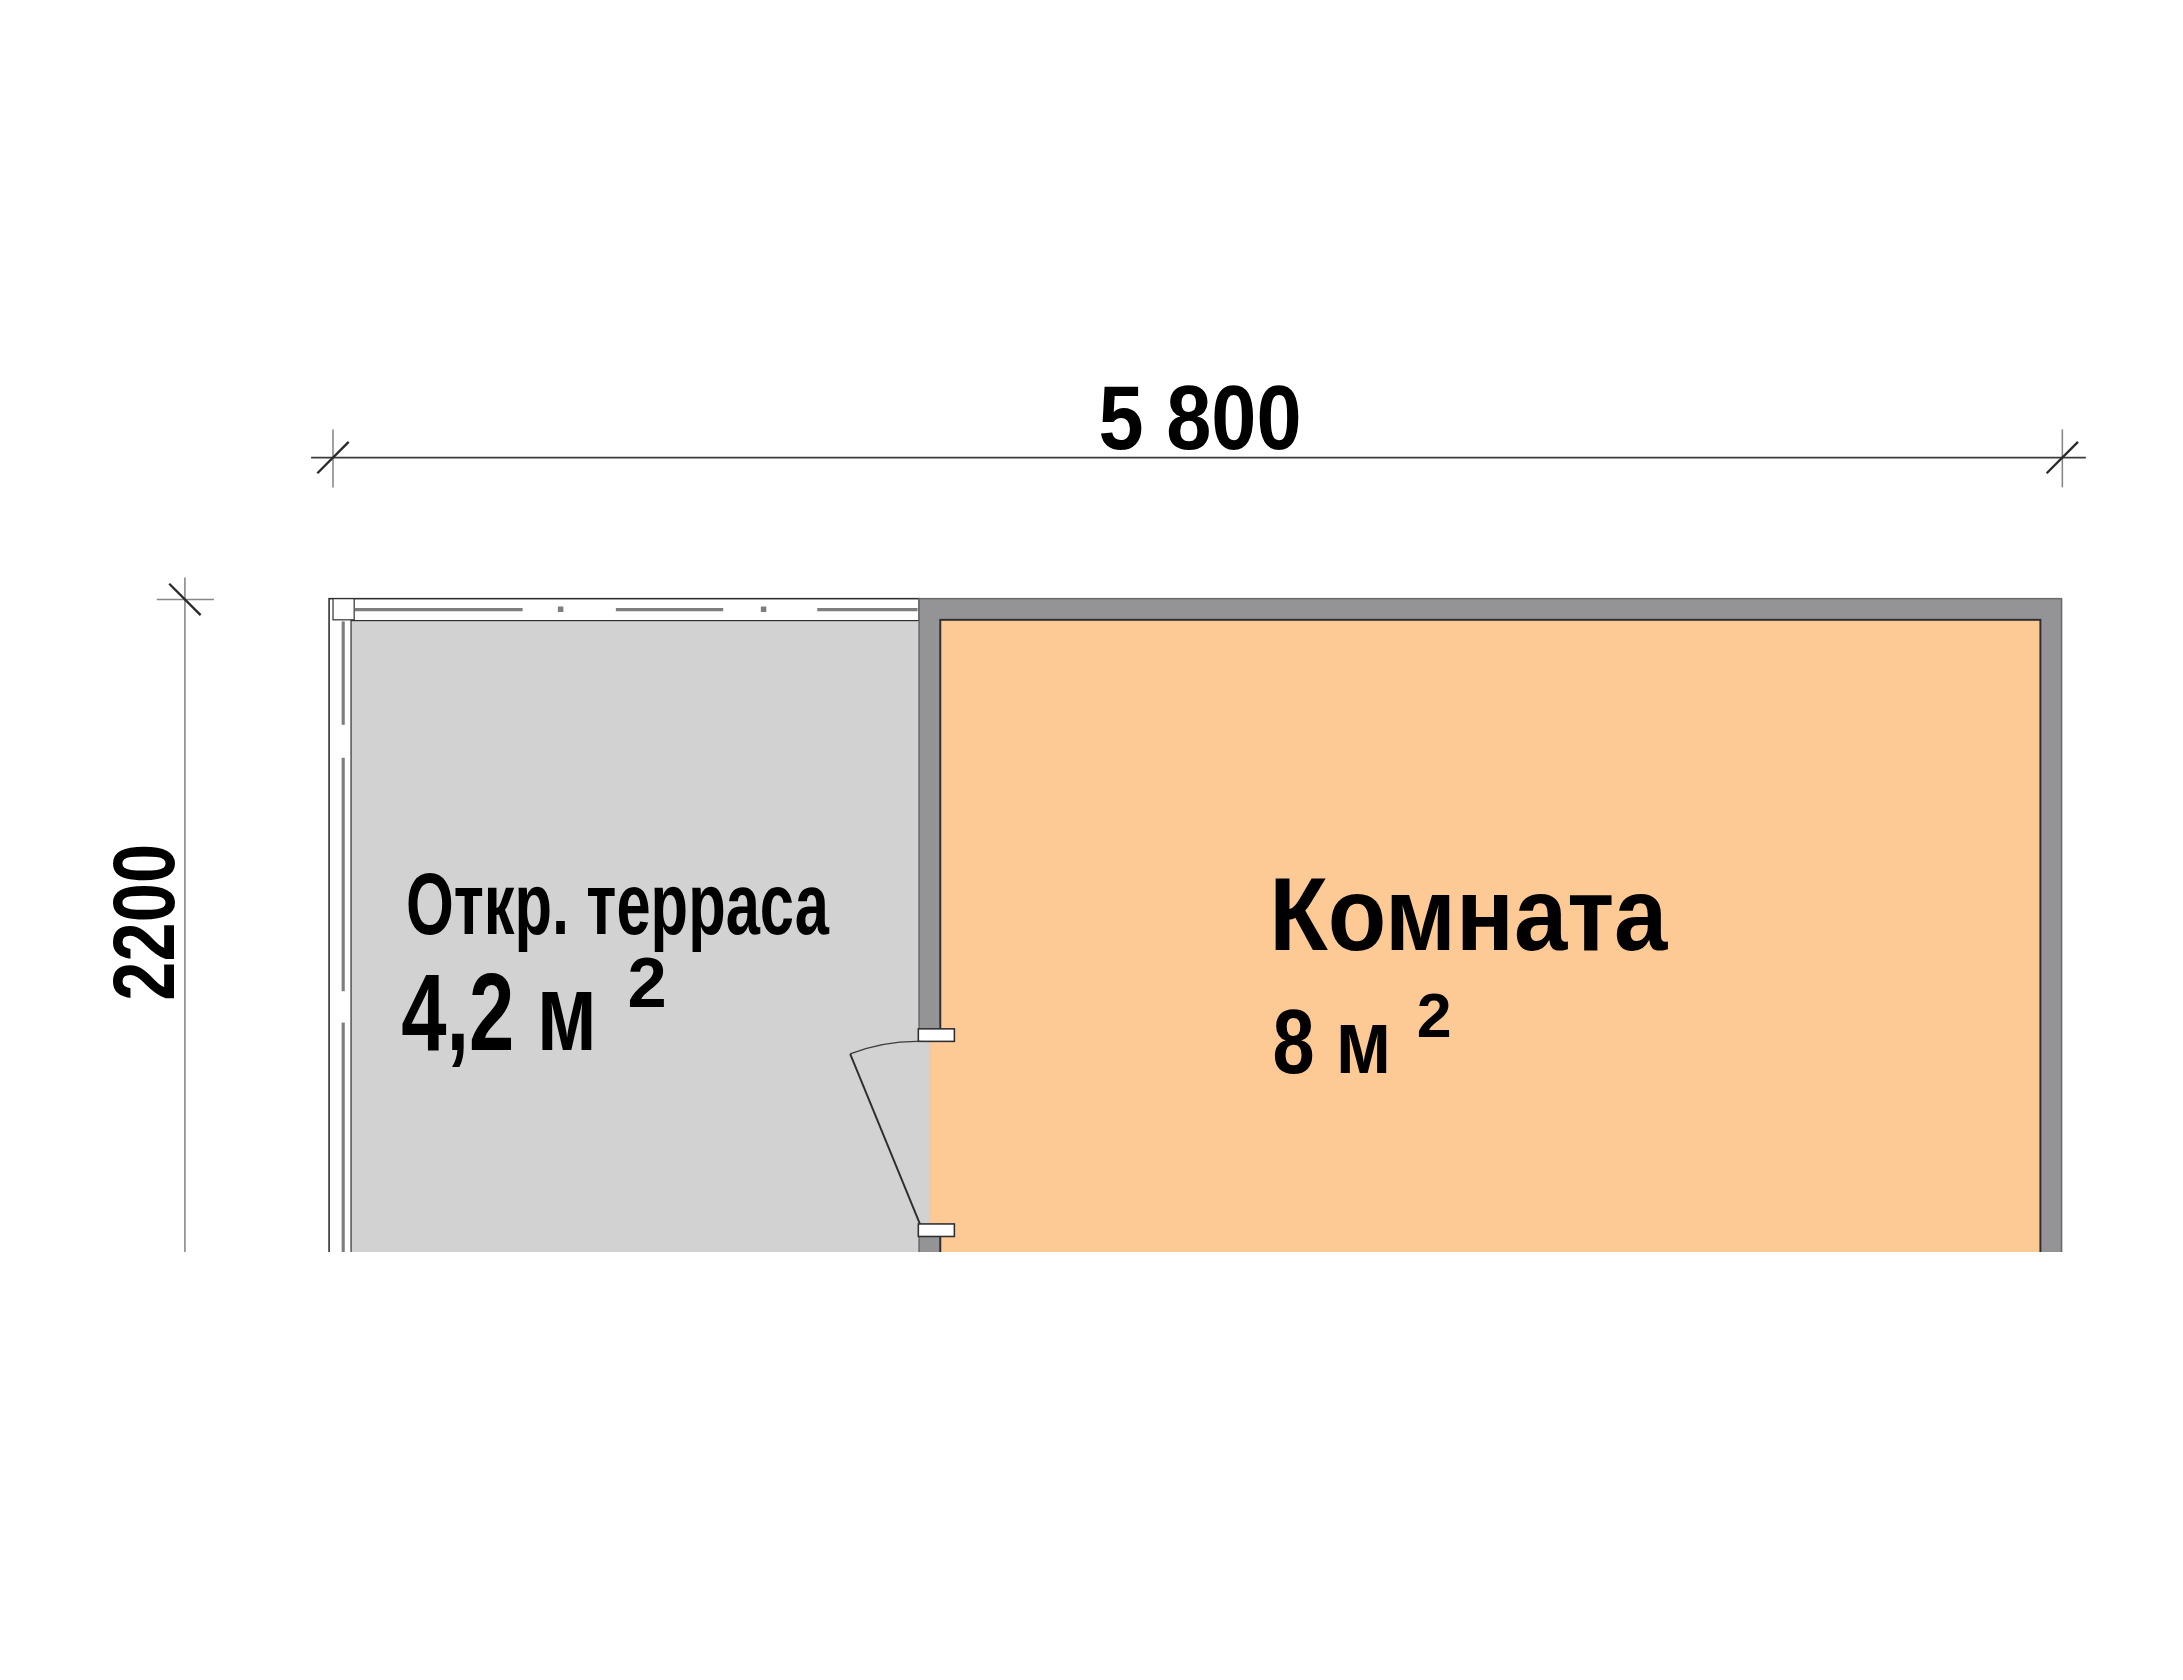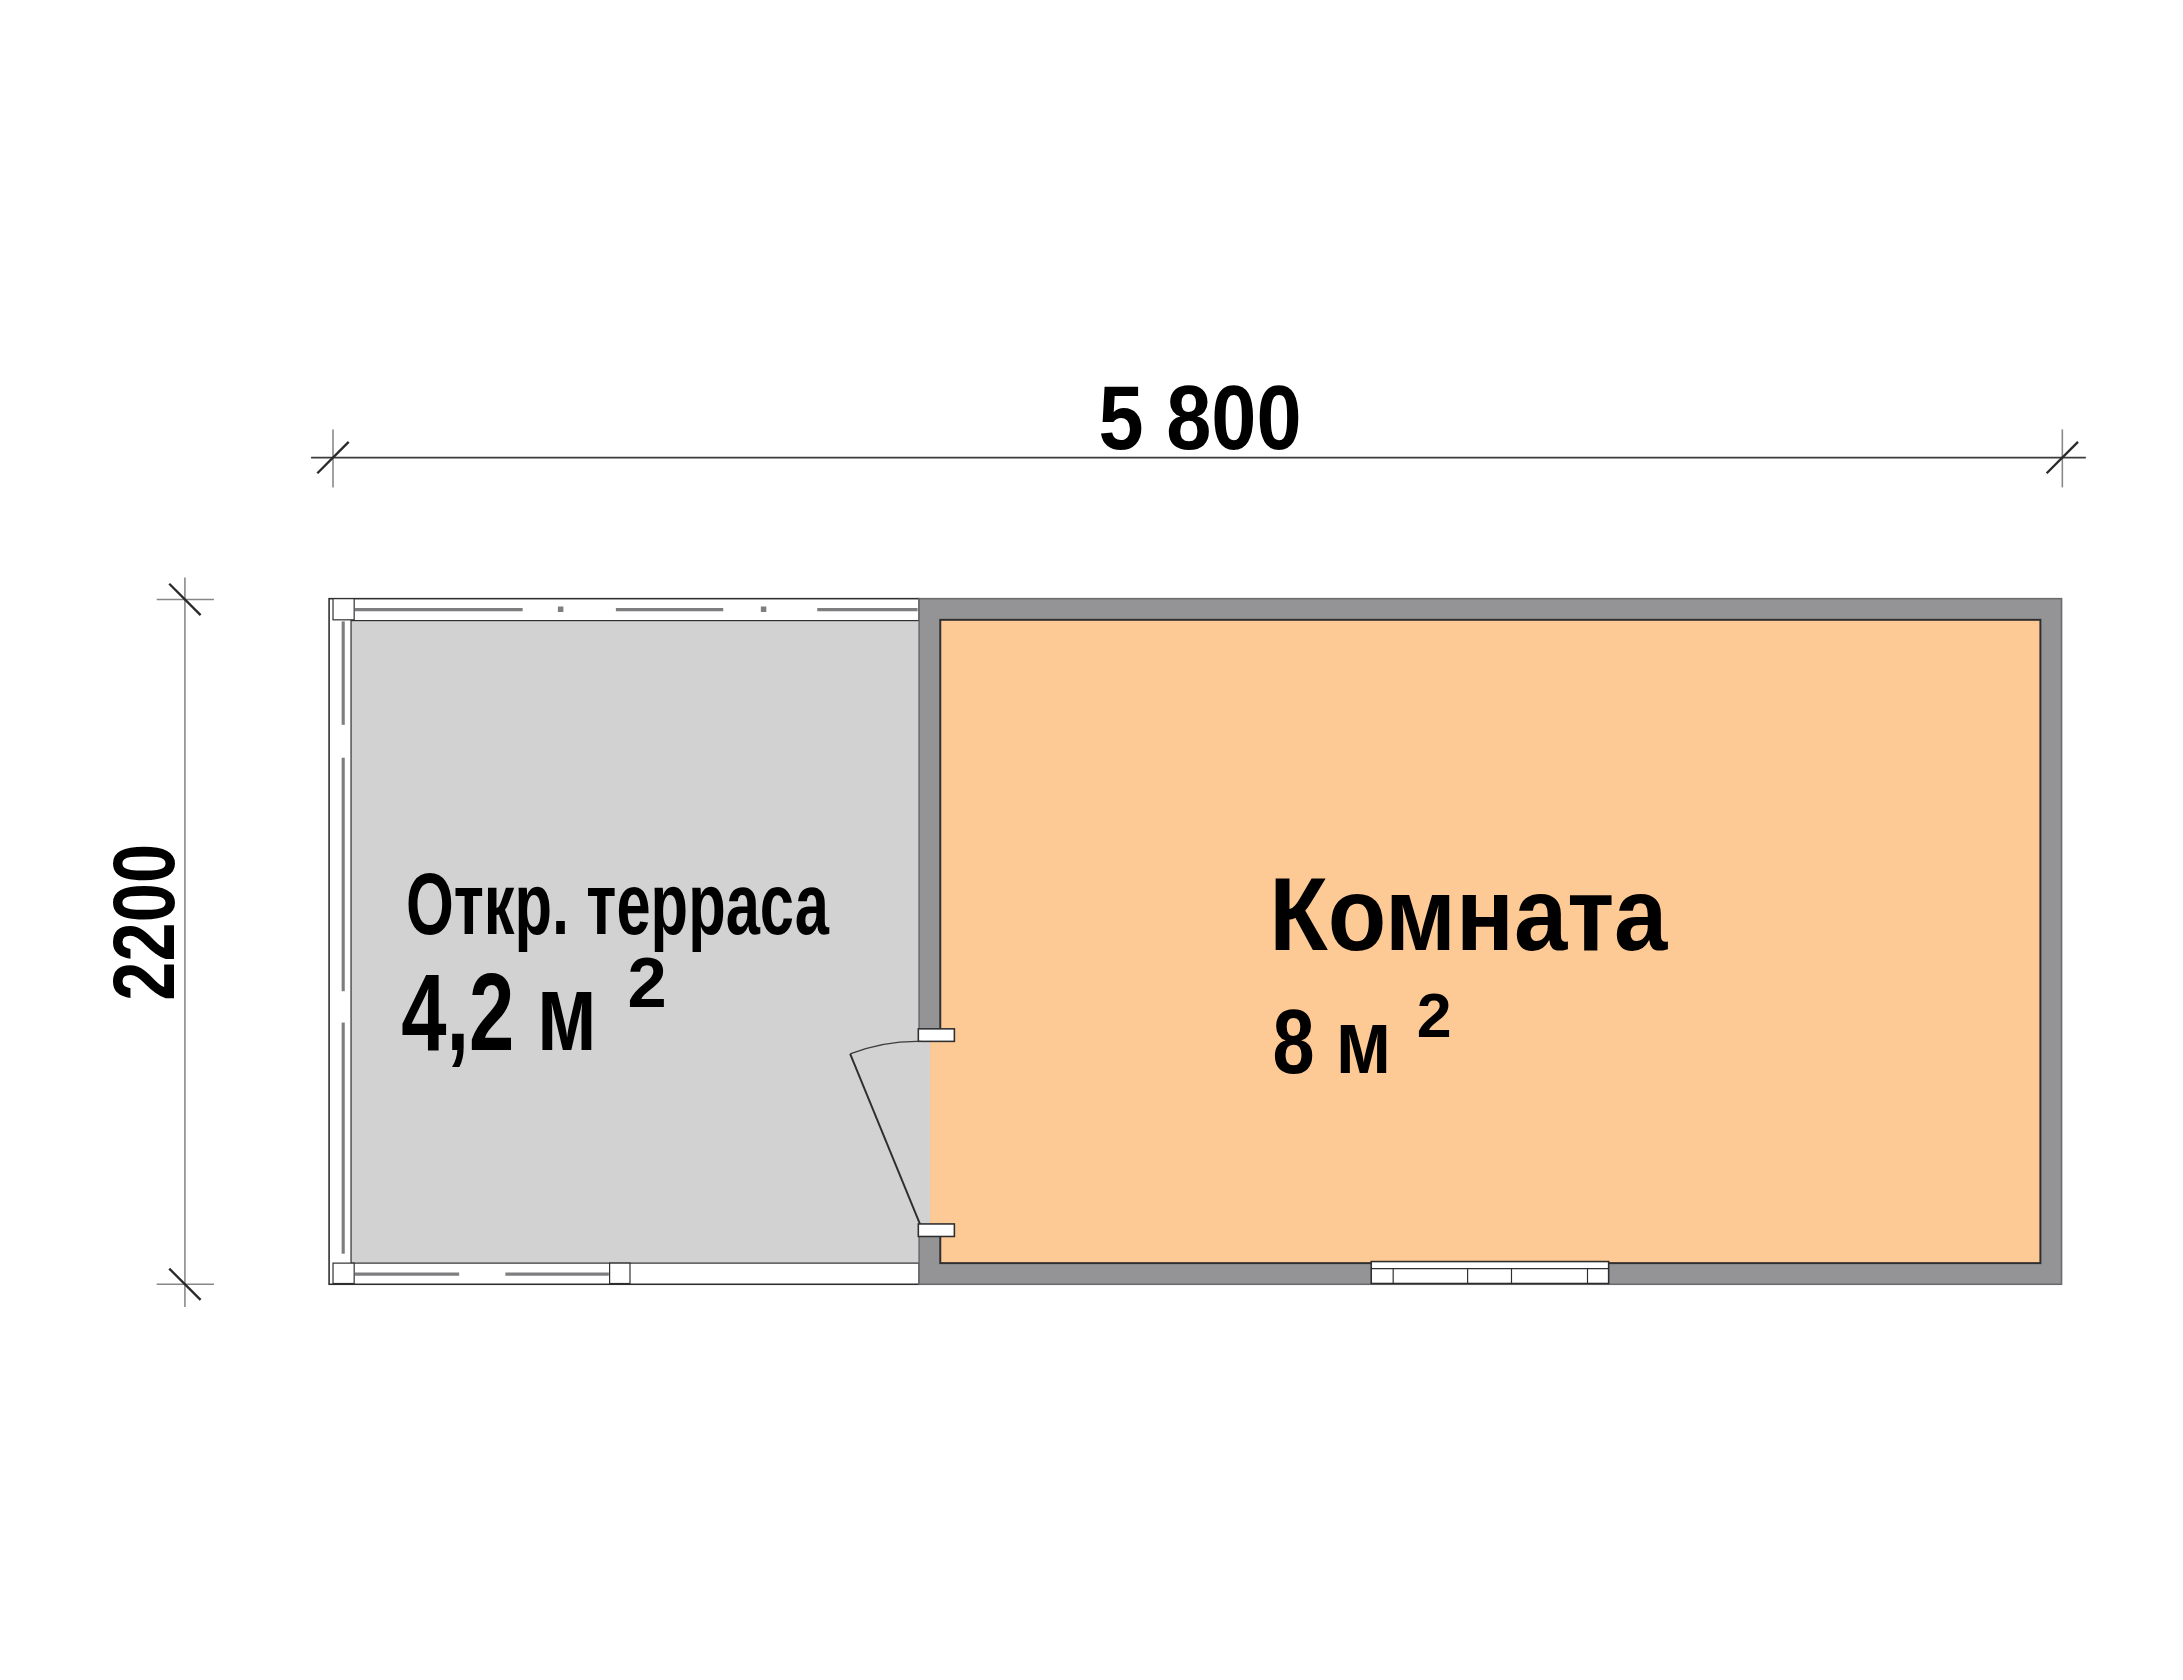--- a/index.html
+++ b/index.html
@@ -3,21 +3,21 @@
 <meta charset="utf-8">
 <style>
   html, body {
     margin: 0;
     padding: 0;
     background: var(--background, #fff);
   }
   .canvas {
     position: relative;
     width: 2183px;
-    height: 1680px;
+    height: 1252px;
     background: var(--background, #fff);
     font-family: "Liberation Sans", sans-serif;
   }
   svg text {
     font-family: "Liberation Sans", sans-serif;
     font-weight: bold;
     fill: var(--label-text, #000);
   }
 </style>
 </head>

